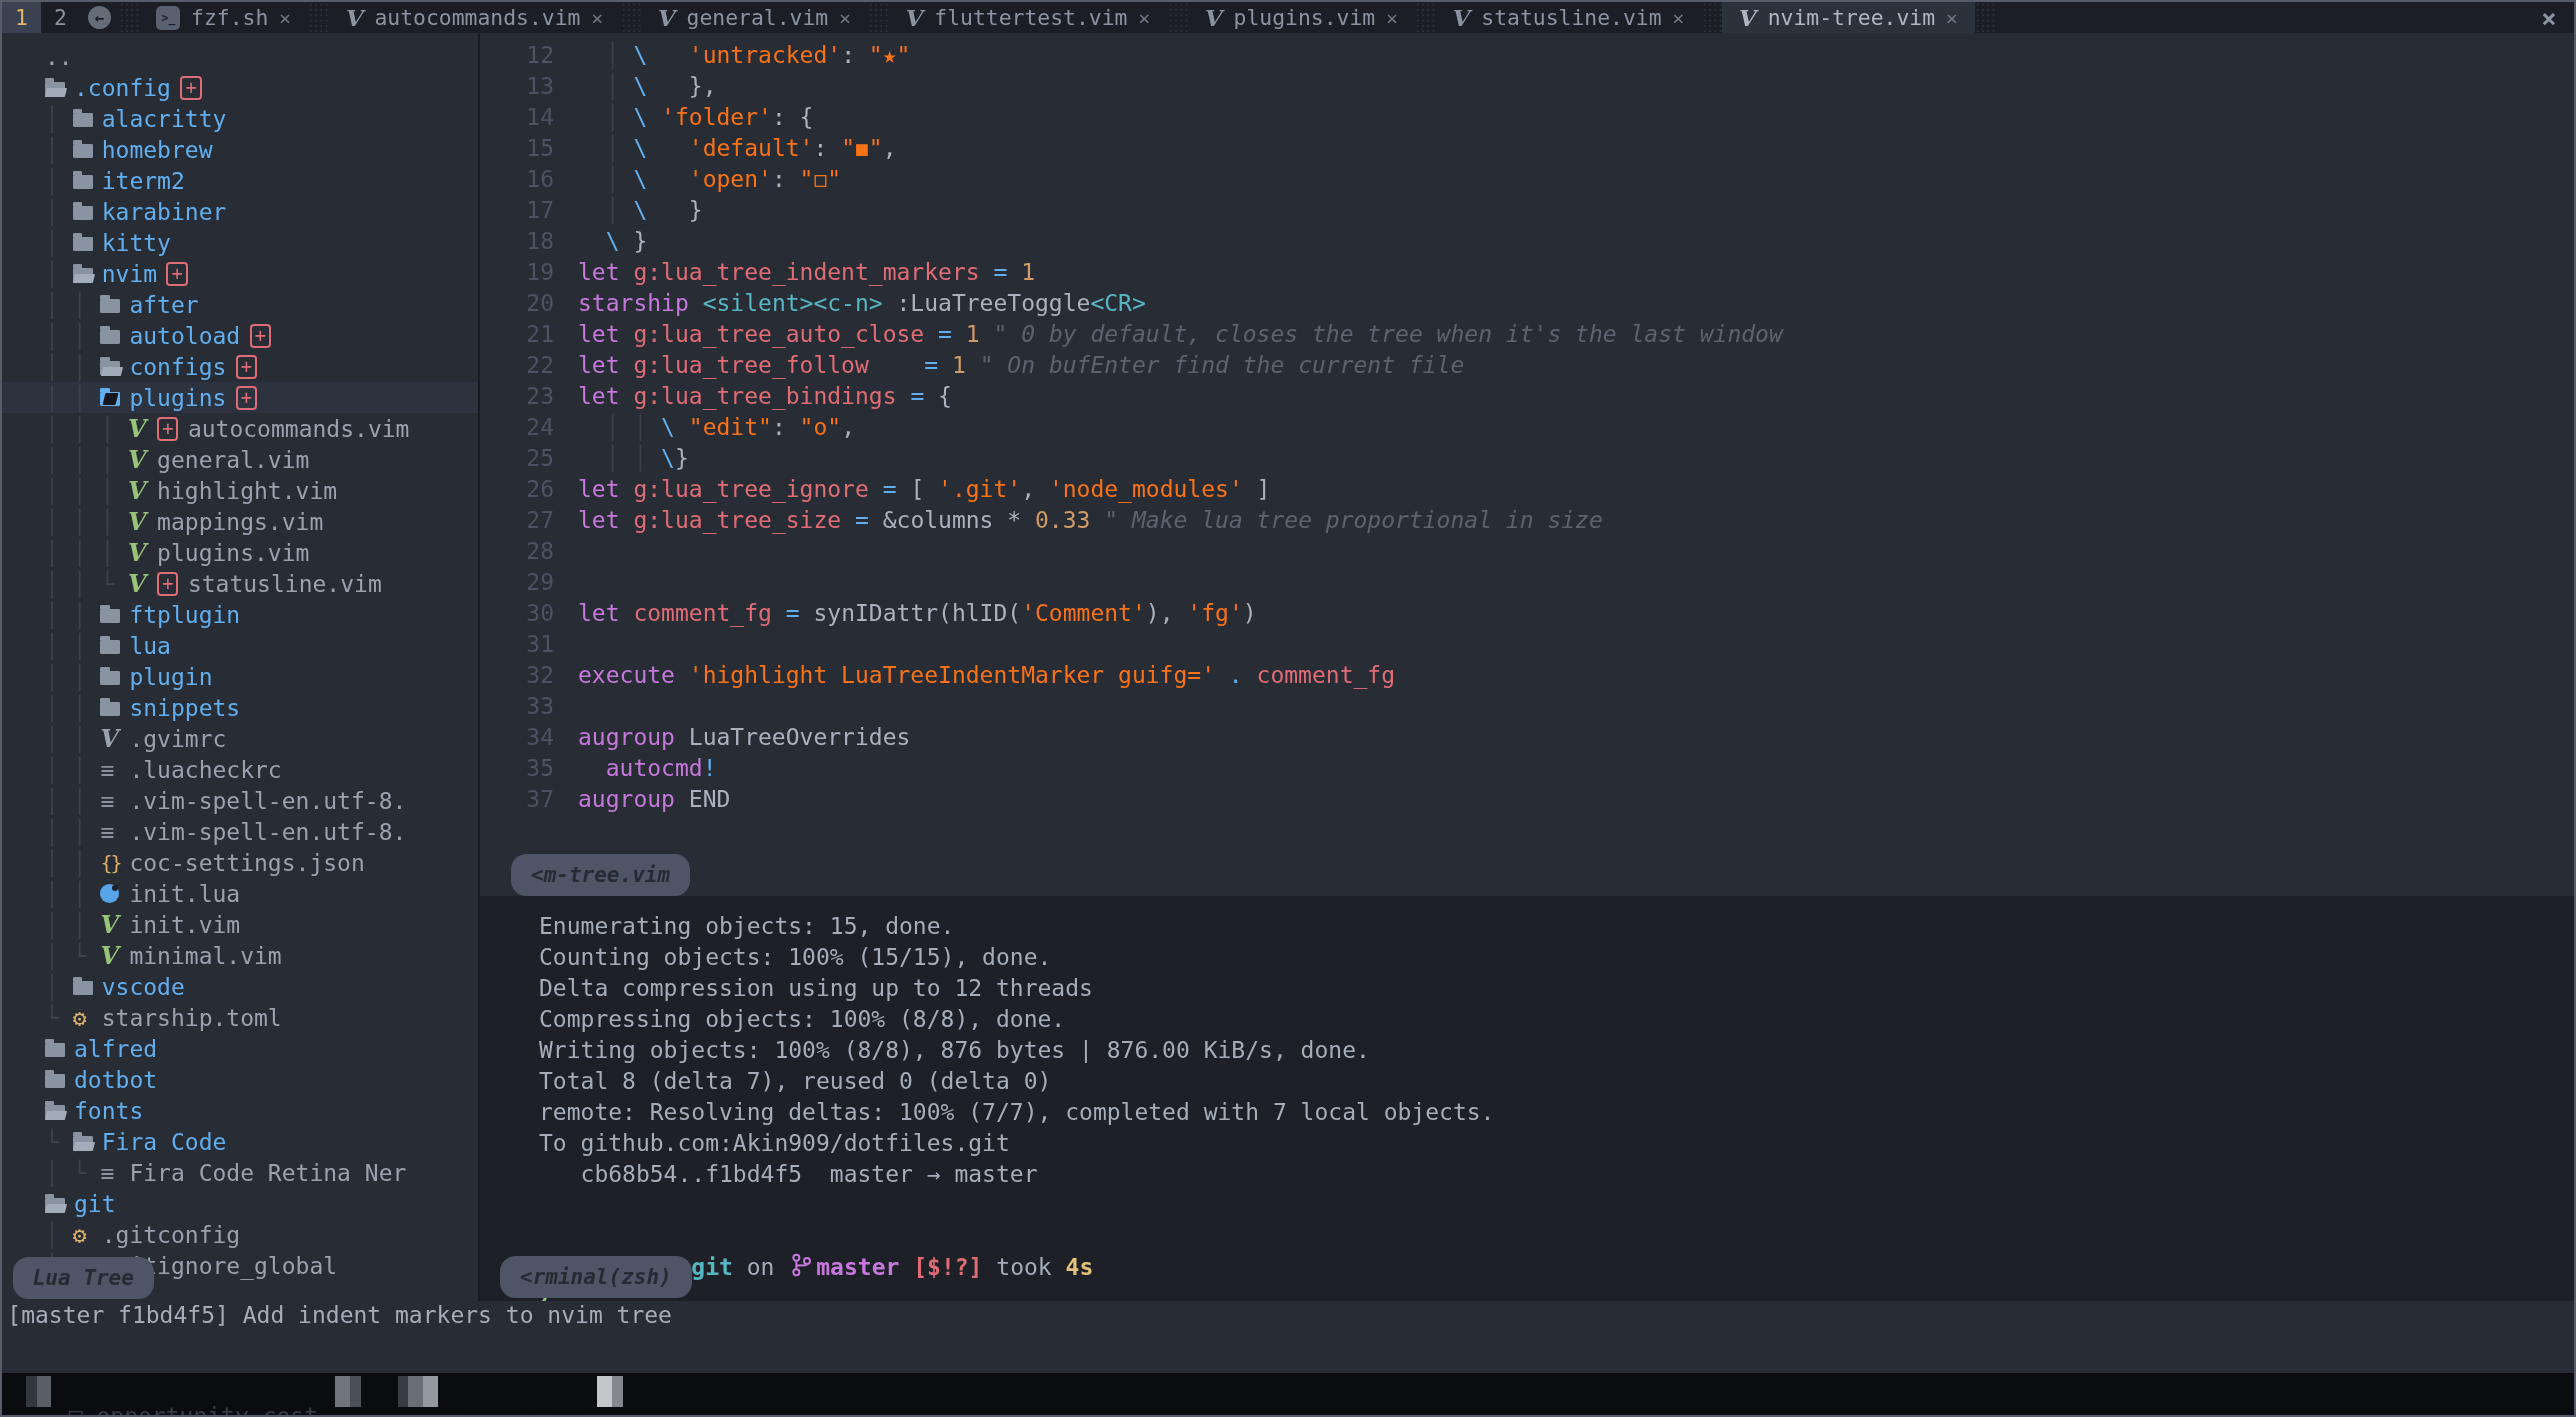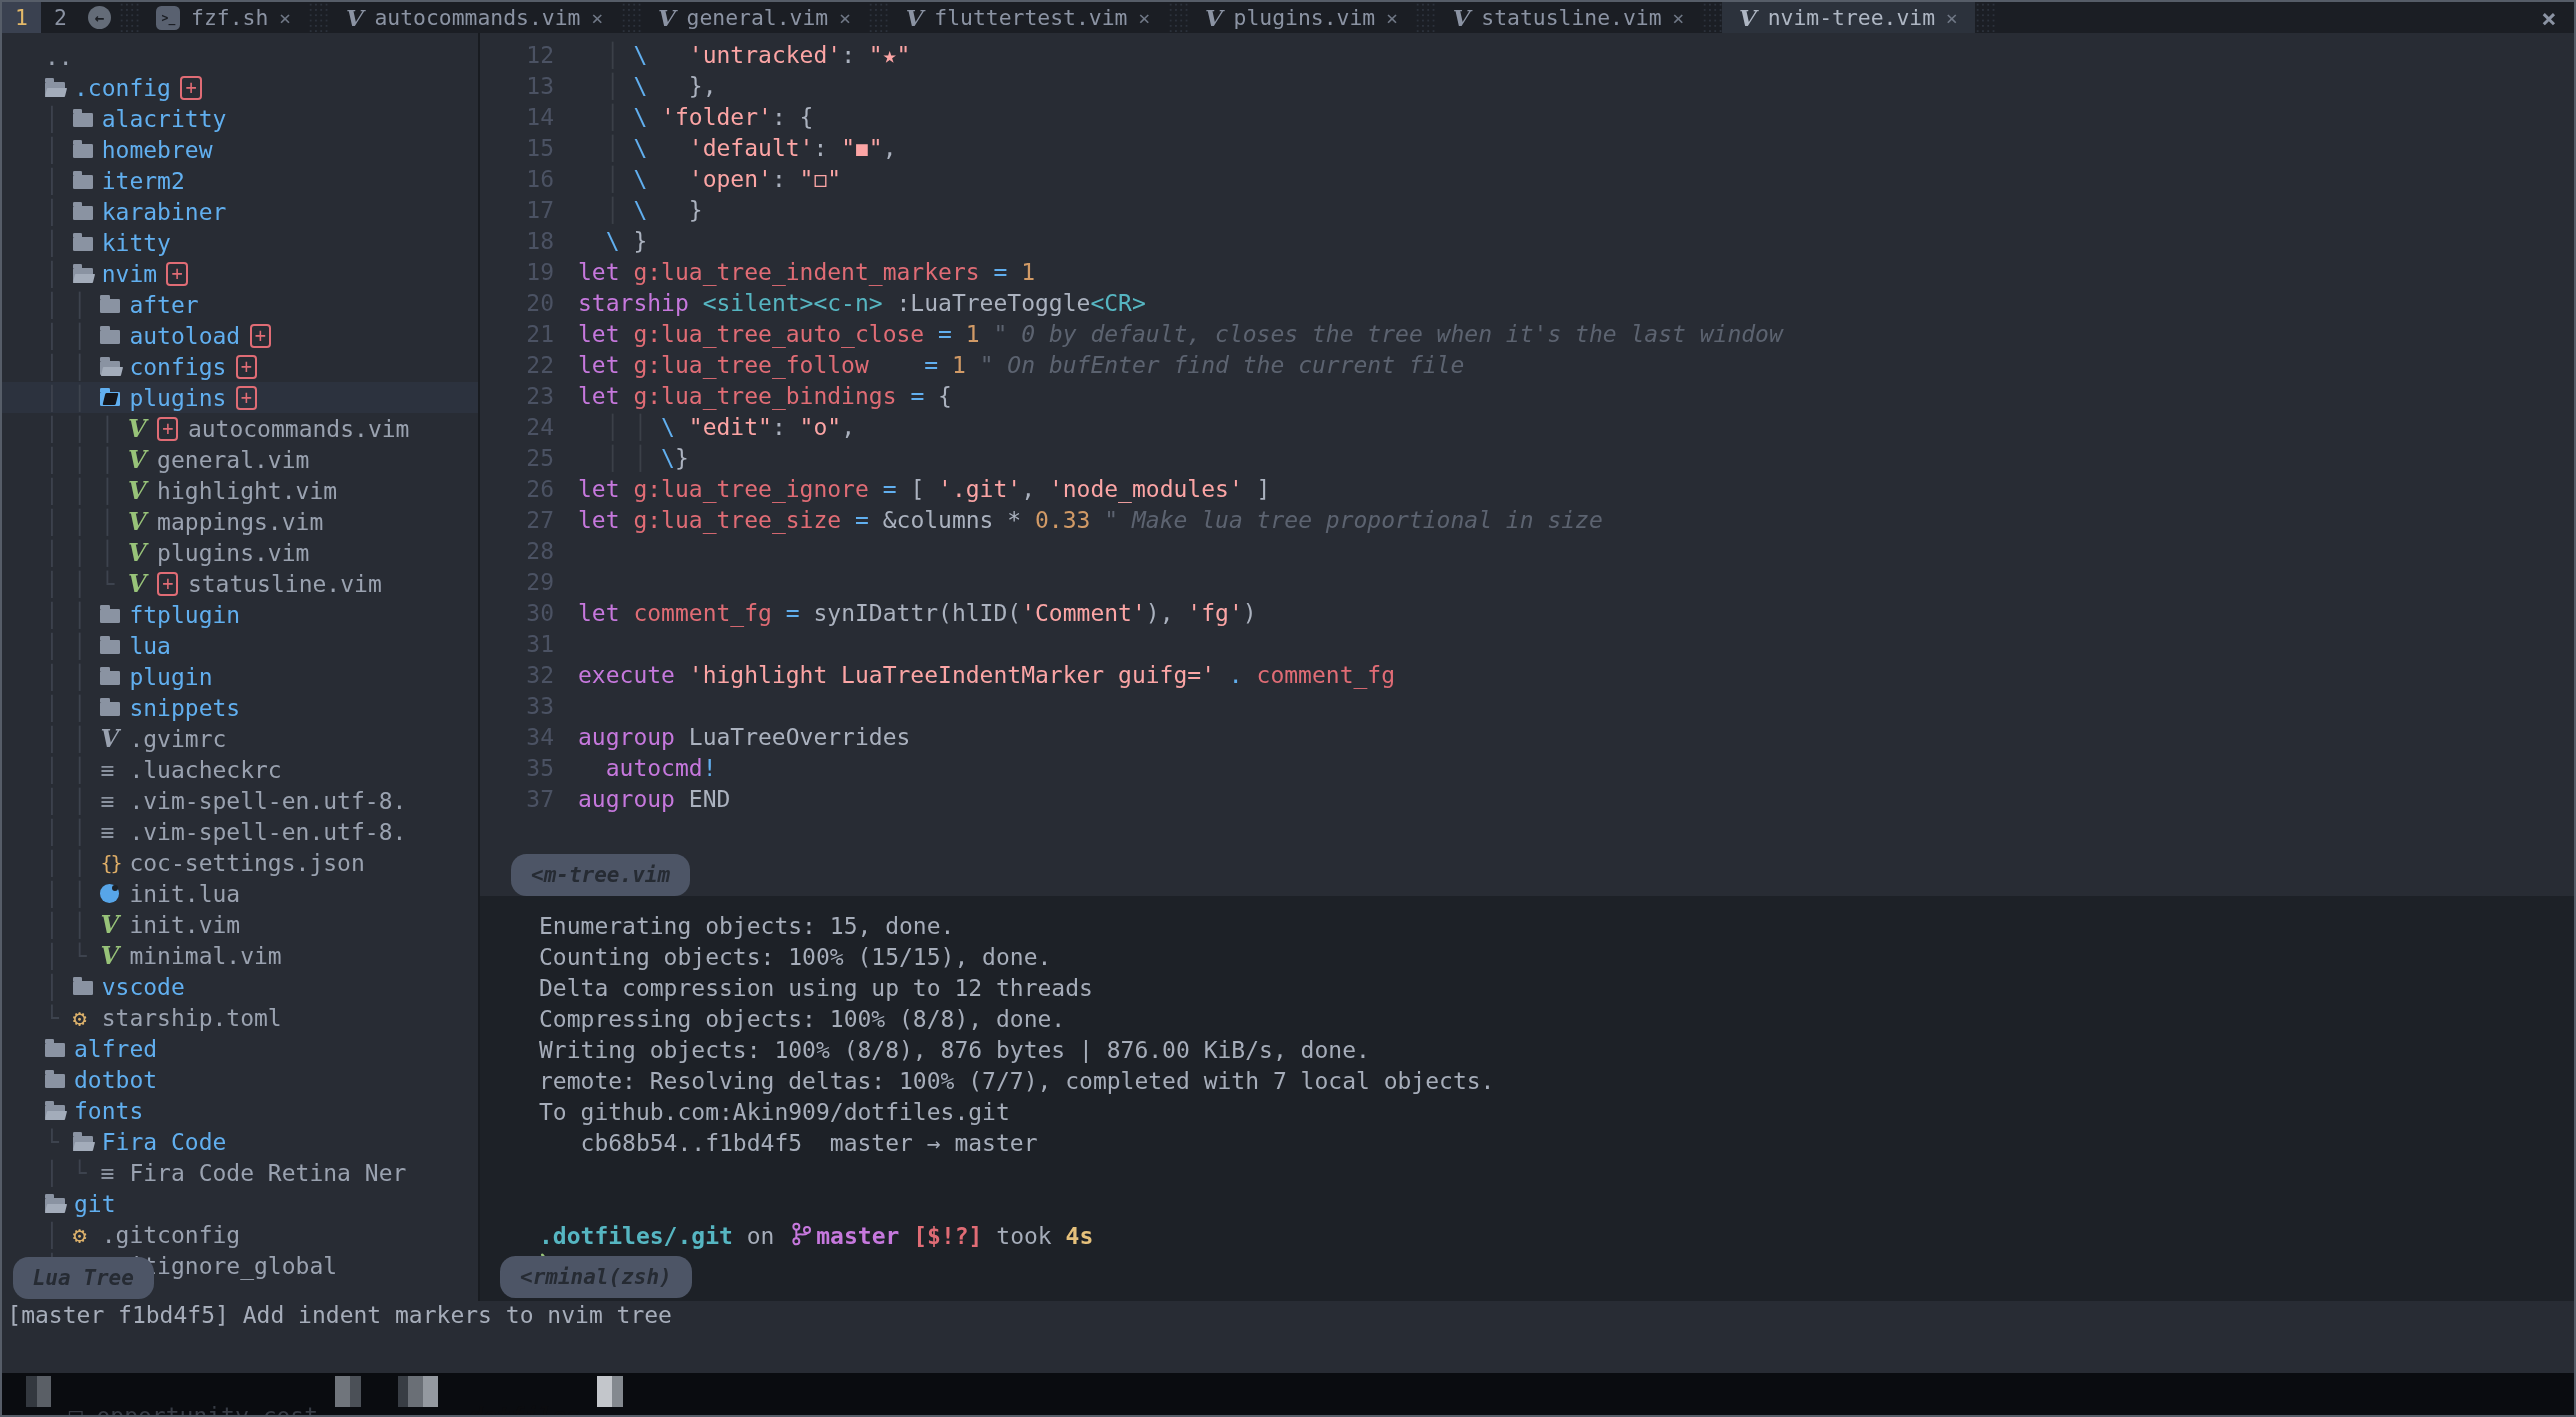--- a/index.html
+++ b/index.html
@@ -66,21 +66,21 @@
            min-width:21.4px; height:24px; line-height:20px; text-align:center; font-size:18.7px;
            margin:0 5.3px 0 9.4px; }
   .badge.before { margin:0 9.4px 0 0; }
 
   
   .codewrap { padding-top:6.7px; }
   .cl { height:31px; line-height:31px; white-space:pre; font-size:23px; display:flex; }
   .ln { width:74px; text-align:right; color:#4b5263; flex:none; }
   .ctext { margin-left:24px; }
   .c-kw{color:#c678dd} .c-var{color:#e06c75} .c-op{color:#61afef} .c-num{color:#d19a66}
-  .c-str{color:#fca5a5} .c-com{color:#5c6370; font-style:italic} .c-pl{color:#abb2bf}
+  .c-str{color:#f97316} .c-com{color:#5c6370; font-style:italic} .c-pl{color:#abb2bf}
   .c-pre{color:#56b6c2} .c-esc{color:#61afef} .c-gd{color:#3b4048}
   .c-typ{color:#e5c07b; font-style:italic; font-weight:bold}
 
   
   .pill { position:absolute; height:42px; background:#4d5566; color:#262b33; border-radius:15.4px;
           font-size:21px; font-style:italic; font-weight:bold; display:flex; align-items:center;
           padding:0 20px; white-space:nowrap; }
 
   
   .termlines { padding:14.7px 0 0 59px; font-size:23px; color:#a6adba; }
@@ -237,20 +237,21 @@
     <div class="pill" style="left:31px; bottom:1.3px;">&lt;m-tree.vim</div>
   </div>
 
   <div class="termpane">
     <div class="termlines" id="term">
         <div class="tl">Enumerating objects: 15, done.</div>
         <div class="tl">Counting objects: 100% (15/15), done.</div>
         <div class="tl">Delta compression using up to 12 threads</div>
         <div class="tl">Compressing objects: 100% (8/8), done.</div>
         <div class="tl">Writing objects: 100% (8/8), 876 bytes | 876.00 KiB/s, done.</div>
+        <div class="tl">Total 8 (delta 7), reused 0 (delta 0)</div>
         <div class="tl">remote: Resolving deltas: 100% (7/7), completed with 7 local objects.</div>
         <div class="tl">To github.com:Akin909/dotfiles.git</div>
         <div class="tl">   cb68b54..f1bd4f5  master → master</div>
         <div class="tl"></div>
         <div class="tl"></div>
         <div class="tl"><span class="p-cb">.dotfiles/.git</span><span class="p-fg"> on </span><svg width="20" height="24" class="bsvg" viewBox="0 0 30 36">
             <circle cx="8" cy="7" r="4.5" fill="none" stroke="#c678dd" stroke-width="3"></circle>
             <circle cx="8" cy="29" r="4.5" fill="none" stroke="#c678dd" stroke-width="3"></circle>
             <circle cx="24" cy="12" r="4.5" fill="none" stroke="#c678dd" stroke-width="3"></circle>
             <path d="M8 11.5 v13 M8 21 c0 -5 16 0 16 -4.5" fill="none" stroke="#c678dd" stroke-width="3"></path>

